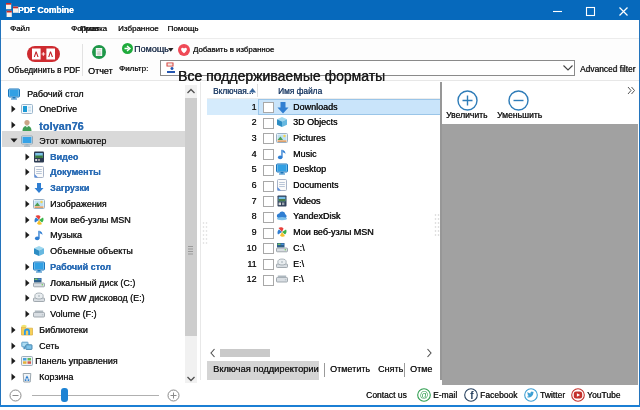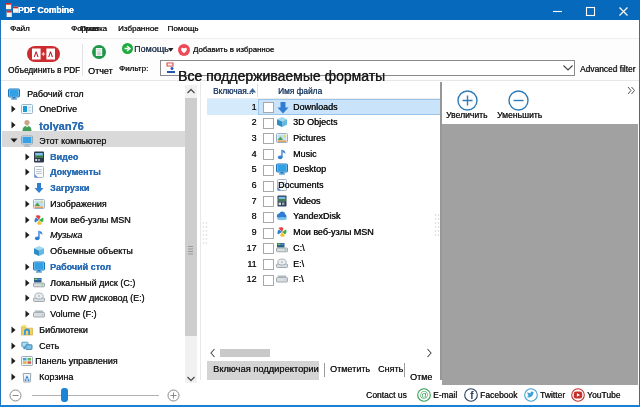--- a/index.html
+++ b/index.html
@@ -170,21 +170,21 @@
   </svg>
 <div class="t" style="left:50px;top:214.5px;font-size:9px;color:#1c1c1c;">Мои веб-узлы MSN</div>
 <svg style="left:25px;top:231.2px" width="5" height="8" viewBox="0 0 5 8">
     <path d="M0.5 0.5 L4.5 4 L0.5 7.5 Z" fill="#1c1c1c"></path>
   </svg>
 <svg style="left:33px;top:229.2px" width="12" height="12" viewBox="0 0 12 12">
     <ellipse cx="4.2" cy="9.4" rx="2.3" ry="1.8" fill="#2f7ed2"></ellipse>
     <rect x="5.3" y="1.8" width="1.3" height="7.6" fill="#2f7ed2"></rect>
     <path d="M6.6 1.8 C8.3 2.6 9.6 3.8 9.4 6.2 C8.8 4.9 7.7 4.4 6.6 4.3 Z" fill="#2f7ed2"></path>
   </svg>
-<div class="t" style="left:50px;top:230.2px;font-size:9px;color:#1c1c1c;font-style:italic;">Музыка</div>
+<div class="t" style="left:50px;top:230.2px;font-size:9px;color:#1c1c1c;">Музыка</div>
 <svg style="left:33px;top:245.0px" width="12" height="12" viewBox="0 0 12 12">
     <path d="M6 1 L11 3.2 L6 5.4 L1 3.2 Z" fill="#9fd8ef"></path>
     <path d="M1 3.2 L6 5.4 L6 11 L1 8.8 Z" fill="#2d8dc4"></path>
     <path d="M11 3.2 L6 5.4 L6 11 L11 8.8 Z" fill="#67b8e0"></path>
   </svg>
 <div class="t" style="left:50px;top:246.0px;font-size:9px;color:#1c1c1c;">Объемные объекты</div>
 <svg style="left:25px;top:262.8px" width="5" height="8" viewBox="0 0 5 8">
     <path d="M0.5 0.5 L4.5 4 L0.5 7.5 Z" fill="#1c1c1c"></path>
   </svg>
 <svg style="left:33px;top:260.8px" width="12" height="12" viewBox="0 0 12 12">
@@ -331,21 +331,21 @@
 <div class="t" style="left:293px;top:164.3px;font-size:9px;color:#111;">Desktop</div>
 <div class="t" style="left:206px;top:180.0px;width:50.5px;text-align:right;font-size:9px;color:#1c1c1c;">6</div>
 <div class="abs" style="left:263px;top:180.5px;width:9px;height:9px;background:#fff;border:1px solid #a8a8a8;"></div>
 <svg style="left:276px;top:179.0px" width="13" height="13" viewBox="0 0 13 13">
     <rect x="1.5" y="0.5" width="9" height="11" rx="1" fill="#fbfbfb" stroke="#a8b4c8" stroke-width="1"></rect>
     <rect x="3.2" y="3" width="5.6" height="1" fill="#b9c6d8"></rect>
     <rect x="3.2" y="5" width="5.6" height="1" fill="#b9c6d8"></rect>
     <rect x="3.2" y="7" width="5.6" height="1" fill="#b9c6d8"></rect>
     <path d="M1.5 8 L5 11.5 L1.5 11.5 Z" fill="#5a8edc"></path>
   </svg>
-<div class="t" style="left:278px;top:180.0px;font-size:9px;color:#111;">Documents</div>
+<div class="t" style="left:293px;top:180.0px;font-size:9px;color:#111;">Documents</div>
 <div class="t" style="left:206px;top:195.7px;width:50.5px;text-align:right;font-size:9px;color:#1c1c1c;">7</div>
 <div class="abs" style="left:263px;top:196.2px;width:9px;height:9px;background:#fff;border:1px solid #a8a8a8;"></div>
 <svg style="left:276px;top:194.7px" width="13" height="13" viewBox="0 0 13 13">
     <rect x="1.5" y="0.5" width="9" height="11" rx="0.8" fill="#30405a"></rect>
     <rect x="2.6" y="1.8" width="6.8" height="4.5" fill="#78bfe8"></rect>
     <rect x="2.6" y="4" width="6.8" height="2.3" fill="#487a46"></rect>
     <rect x="2.6" y="7.5" width="2.4" height="2.6" fill="#d8d8d8"></rect>
     <rect x="6" y="7.5" width="2.4" height="2.6" fill="#9aa4ae"></rect>
   </svg>
 <div class="t" style="left:293px;top:195.7px;font-size:9px;color:#111;">Videos</div>
@@ -358,21 +358,21 @@
 <div class="t" style="left:293px;top:211.4px;font-size:9px;color:#111;">YandexDisk</div>
 <div class="t" style="left:206px;top:227.1px;width:50.5px;text-align:right;font-size:9px;color:#1c1c1c;">9</div>
 <div class="abs" style="left:263px;top:227.6px;width:9px;height:9px;background:#fff;border:1px solid #a8a8a8;"></div>
 <svg style="left:276px;top:226.1px" width="13" height="13" viewBox="0 0 13 13">
     <path d="M6 6 L2.5 2 C4 0.8 6.5 1 7.5 2.5 Z" fill="#e8413c"></path>
     <path d="M6 6 L10 3.5 C11 5 10.5 7.5 9 8.5 Z" fill="#3bb44a"></path>
     <path d="M6 6 L9 10 C7.5 11.2 5 10.8 4 9.5 Z" fill="#f5c12f"></path>
     <path d="M6 6 L2 8.5 C1 7 1.5 4.5 3 3.5 Z" fill="#2f7ed2"></path>
   </svg>
 <div class="t" style="left:293px;top:227.1px;font-size:9px;color:#111;">Мои веб-узлы MSN</div>
-<div class="t" style="left:206px;top:242.8px;width:50.5px;text-align:right;font-size:9px;color:#1c1c1c;">17</div>
+<div class="t" style="left:206px;top:242.8px;width:50.5px;text-align:right;font-size:9px;color:#1c1c1c;">10</div>
 <div class="abs" style="left:263px;top:243.3px;width:9px;height:9px;background:#fff;border:1px solid #a8a8a8;"></div>
 <svg style="left:276px;top:241.8px" width="13" height="13" viewBox="0 0 13 13">
     <rect x="1" y="1" width="7.5" height="4.5" fill="#2e5f8a"></rect>
     <rect x="1.6" y="1.6" width="3" height="1.4" fill="#79c96a"></rect>
     <rect x="5.2" y="1.6" width="2.6" height="1.4" fill="#4a90d9"></rect>
     <rect x="0.5" y="6" width="11" height="3.8" rx="0.8" fill="#d8dde2" stroke="#8e979e" stroke-width="0.8"></rect>
     <circle cx="9.3" cy="7.8" r="0.7" fill="#69d24b"></circle>
   </svg>
 <div class="t" style="left:293px;top:242.8px;font-size:9px;color:#111;">C:\</div>
 <div class="t" style="left:206px;top:258.5px;width:50.5px;text-align:right;font-size:9px;color:#1c1c1c;">11</div>
@@ -397,21 +397,21 @@
 <div class="abs" style="left:220px;top:349px;width:50px;height:8px;background:#c9c9c9;"></div>
 <svg style="left:425px;top:348px" width="8" height="10" viewBox="0 0 8 10">
     <path d="M2.5 1 L6 5 L2.5 9" stroke="#505050" stroke-width="1.1" fill="none"></path>
   </svg>
 <div class="abs" style="left:207px;top:361px;width:112px;height:19px;background:#d4d4d4;"></div>
 <div class="t" style="left:213px;top:363.5px;font-size:9.3px;color:#1c1c1c;">Включая поддиректории</div>
 <div class="abs" style="left:323.5px;top:363px;width:1px;height:14px;background:#9a9a9a;"></div>
 <div class="t" style="left:330px;top:363.5px;font-size:9px;color:#1c1c1c;">Отметить</div>
 <div class="t" style="left:378px;top:363.5px;font-size:9px;color:#1c1c1c;">Снять</div>
 <div class="abs" style="left:404px;top:363px;width:1px;height:14px;background:#9a9a9a;"></div>
-<div class="t" style="left:410px;top:363.5px;font-size:9px;color:#1c1c1c;margin-top:8px;">Отме</div>
+<div class="t" style="left:410px;top:363.5px;font-size:9px;color:#1c1c1c;">Отме</div>
 <div class="abs" style="left:440px;top:82px;width:1.5px;height:298px;background:#979797;"></div>
 <svg style="left:434px;top:213px" width="6" height="24" viewBox="0 0 6 24">
     <g fill="#cfcfcf">
       <circle cx="1.5" cy="2" r="0.8"></circle>
       <circle cx="4.5" cy="2" r="0.8"></circle>
       <circle cx="1.5" cy="6" r="0.8"></circle>
       <circle cx="4.5" cy="6" r="0.8"></circle>
       <circle cx="1.5" cy="10" r="0.8"></circle>
       <circle cx="4.5" cy="10" r="0.8"></circle>
       <circle cx="1.5" cy="14" r="0.8"></circle>

